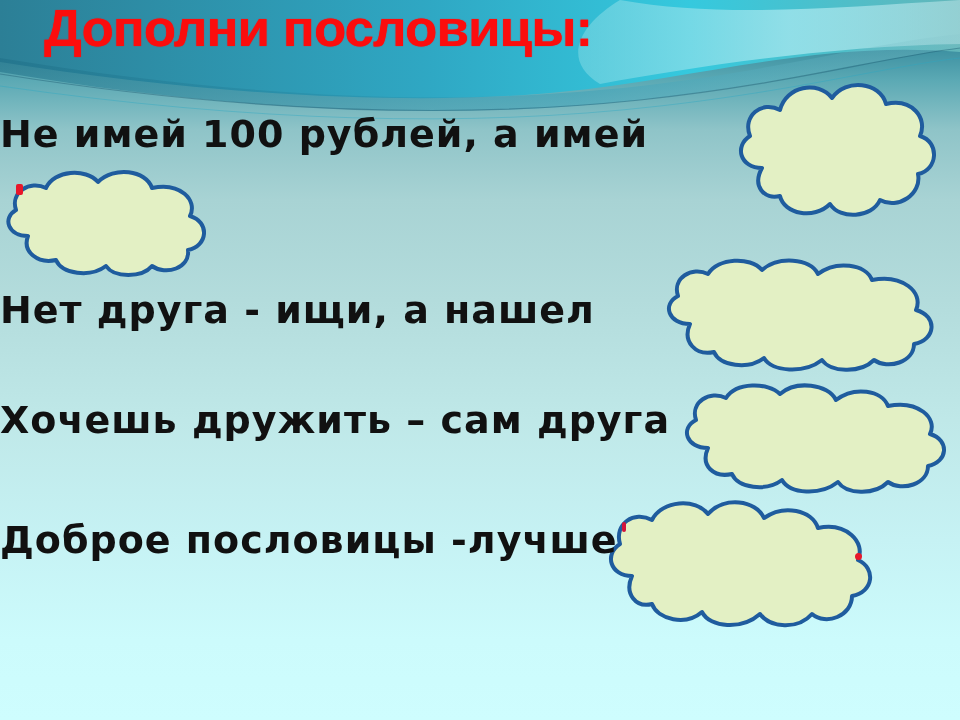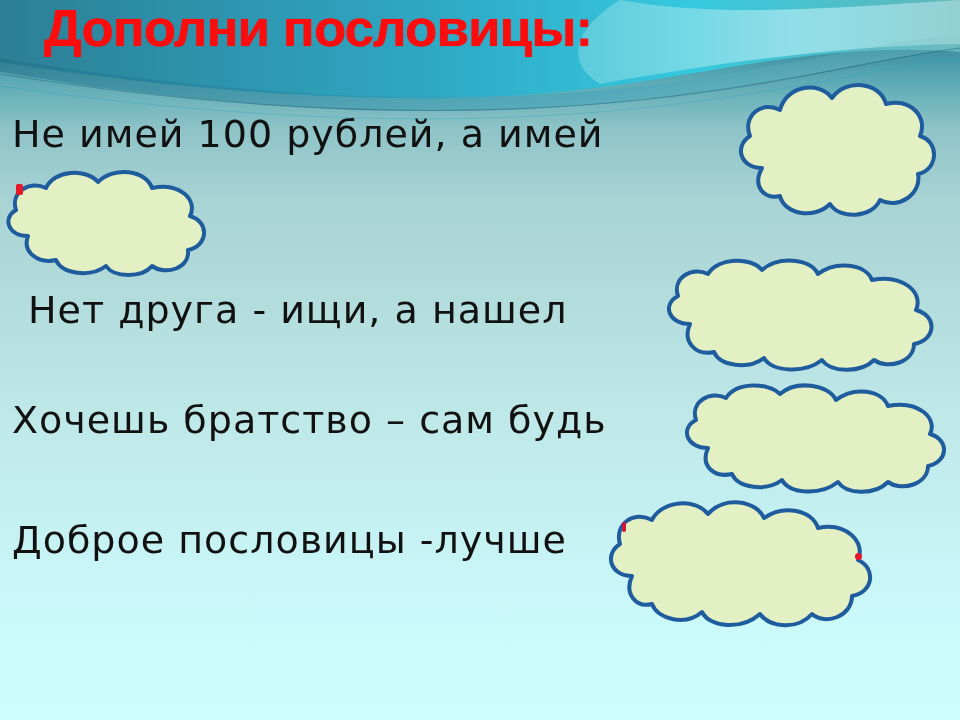--- a/index.html
+++ b/index.html
@@ -33,31 +33,31 @@
     letter-spacing:-1px;
     color:#fb0d0d;
     white-space:nowrap;
     transform:scaleX(1.02);
     transform-origin:left top;
     text-shadow:0 0 1px #fb0d0d;
     z-index:6;
   }
   .proverb{
     position:absolute;
-    left:12px;
+    left:0;
     font-family:"DejaVu Sans", sans-serif;
-    font-weight:normal;
+    font-weight:bold;
     font-size:38px;
     color:#111111;
     white-space:nowrap;
     letter-spacing:1.0px;
     z-index:5;
   }
   .p1{top:112px;}
-  .p2{top:288px;margin-left:16px;}
+  .p2{top:288px;}
   .p3{top:398px;}
   .p4{top:518px;}
   .cloud{position:absolute;z-index:3;}
   .reddot{position:absolute;z-index:7;background:#e8172a;border-radius:50%;}
 </style>
 </head>
 <body>
 
 <div id="slide">
 
@@ -165,16 +165,16 @@
   </svg>
 
   <div class="reddot" style="left:16px;top:184px;width:7px;height:11px;border-radius:2px;"></div>
   <div class="reddot" style="left:855px;top:553px;width:7px;height:7px;"></div>
   <div class="reddot" style="left:622px;top:522px;width:4px;height:10px;border-radius:2px;background:#d2143c;"></div>
 
   <div class="title">Дополни пословицы:</div>
 
   <div class="proverb p1">Не имей 100 рублей, а имей</div>
   <div class="proverb p2">Нет друга - ищи, а нашел</div>
-  <div class="proverb p3">Хочешь братство – сам будь</div>
+  <div class="proverb p3">Хочешь дружить – сам друга</div>
   <div class="proverb p4">Доброе пословицы -лучше</div>
 
 </div>
 
 </body></html>

